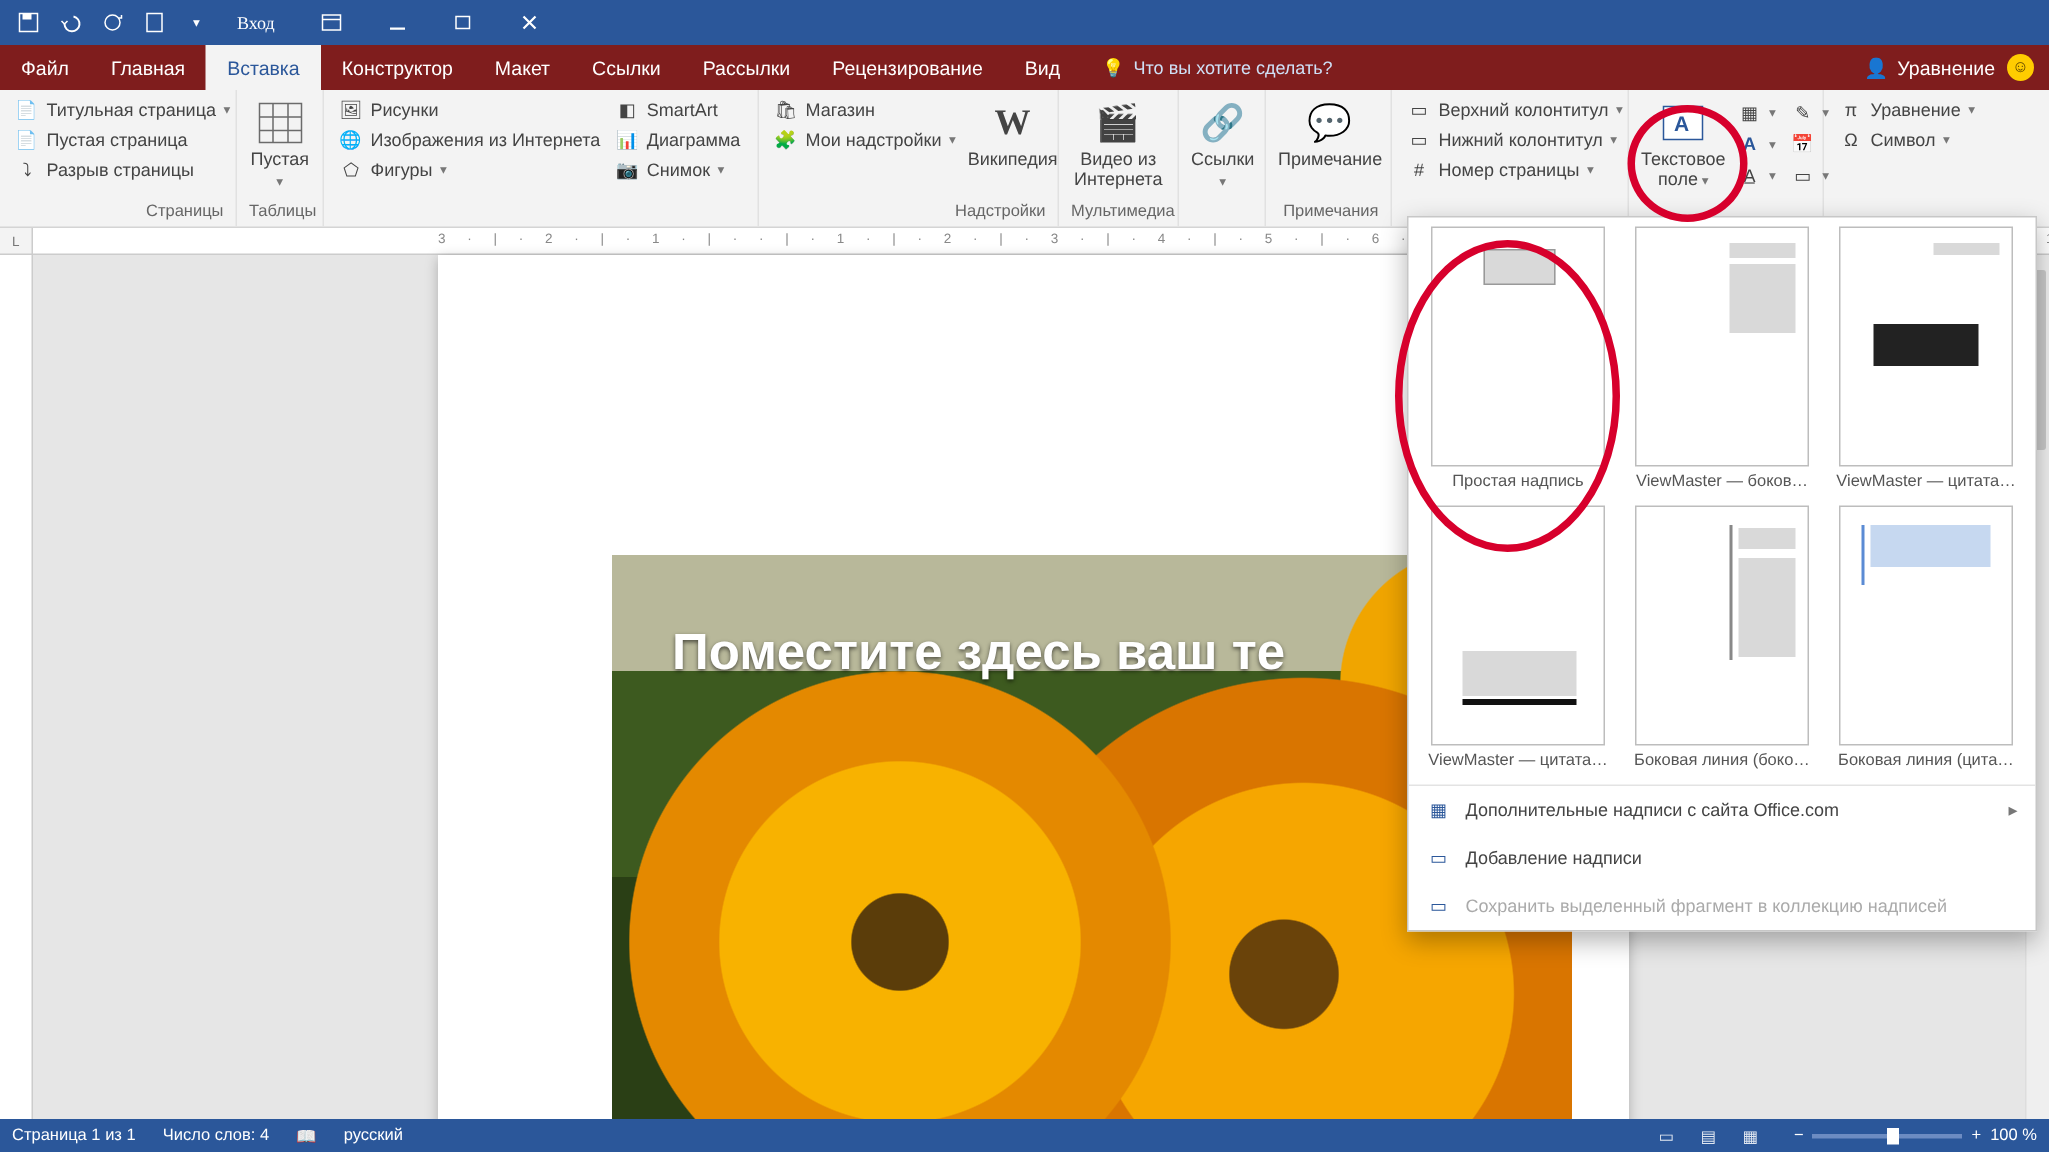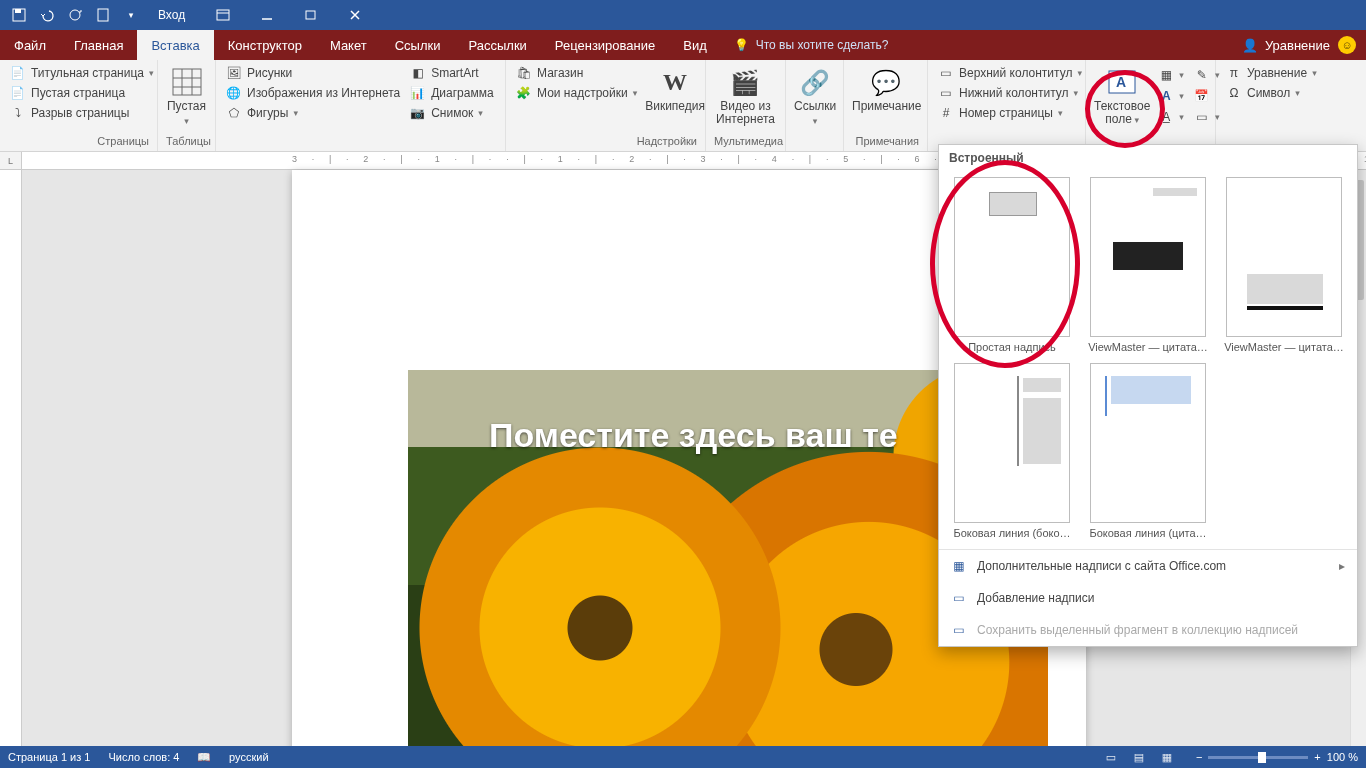--- a/index.html
+++ b/index.html
@@ -5,21 +5,21 @@
   * { box-sizing: border-box; margin: 0; padding: 0; font-family: "Segoe UI", Arial, sans-serif; }
   body { width: 1366px; height: 768px; overflow: hidden; background: #fff; position: relative; }
 
   
   .titlebar { height: 30px; background: #2b579a; color: #fff; display: flex; align-items: center; font-size: 12px; }
   .qat { display: flex; align-items: center; padding-left: 6px; gap: 2px; }
   .qat .qbtn { width: 26px; height: 26px; display: flex; align-items: center; justify-content: center; }
   .title-center { flex: 1; text-align: center; }
   .title-right { display: flex; align-items: center; gap: 4px; padding-right: 4px; }
   .title-right .wbtn { width: 40px; height: 30px; display: flex; align-items: center; justify-content: center; }
-  .login { padding: 0 14px; }
+  .login { padding: 0 14px; font-family: Liberation Serif, serif; }
 
   
   .tabs { height: 30px; background: #7f1d1d; display: flex; align-items: stretch; color: #fff; font-size: 13px; }
   .tab { padding: 0 14px; display: flex; align-items: center; cursor: default; }
   .tab.active { background: #f3f3f3; color: #2b579a; }
   .tabs-right { margin-left: auto; display: flex; align-items: center; padding-right: 10px; gap: 8px; }
   .tell-me { display:flex; align-items:center; gap:6px; color:#cfe0f6; font-size:12px; padding-left:14px;}
   .share { display:flex; align-items:center; gap:6px; }
   .smiley { width:18px; height:18px; border-radius:50%; background:#ffcc00; display:flex; align-items:center; justify-content:center; font-size:11px; color:#5a4200;}
 
@@ -44,21 +44,21 @@
   .page { position:absolute; left:292px; top:18px; width:794px; height:1100px; background:#fff; box-shadow:0 2px 8px rgba(0,0,0,0.25);}
   .photo { position:absolute; left:116px; top:200px; width:640px; height:430px;
     background:
       radial-gradient(circle at 30% 60%, #5b3d0a 0 32px, transparent 33px),
       radial-gradient(circle at 70% 65%, #6a430a 0 36px, transparent 37px),
       radial-gradient(circle at 30% 60%, #f8b200 0 120px, #e48900 121px 180px, transparent 181px),
       radial-gradient(circle at 72% 68%, #f6a600 0 140px, #d97500 141px 210px, transparent 211px),
       radial-gradient(circle at 90% 20%, #f0a500 0 90px, transparent 91px),
       linear-gradient(180deg,#b8b89a 0 18%, #3d5a1f 18% 50%, #2a3f15 50% 100%);
   }
-  .photo-text { position:absolute; top:46px; left:40px; right:10px; color:#fff; font-size:34px; font-weight:600; text-shadow:0 1px 3px rgba(0,0,0,0.6);margin-left:41px;}
+  .photo-text { position:absolute; top:46px; left:40px; right:10px; color:#fff; font-size:34px; font-weight:600; text-shadow:0 1px 3px rgba(0,0,0,0.6);}
 
   
   .gallery { position:absolute; top:144px; left:938px; width:420px; background:#fff; border:1px solid #c7c7c7; box-shadow:0 6px 16px rgba(0,0,0,0.3); z-index:50; font-size:12px;}
   .gallery-header { padding:6px 10px; font-weight:600; color:#555; }
   .gallery-grid { display:grid; grid-template-columns: repeat(3, 1fr); gap:10px 14px; padding:6px 12px 10px 12px;}
   .thumb { display:flex; flex-direction:column; align-items:center; gap:4px;}
   .thumb .pg { width:116px; height:160px; border:1px solid #bdbdbd; background:#fff; position:relative;}
   .thumb .lbl { font-size:11px; color:#555; width:120px; text-align:center; white-space:nowrap; overflow:hidden; text-overflow:ellipsis;}
   .gallery-footer { border-top:1px solid #e3e3e3; }
   .gf-item { display:flex; align-items:center; gap:10px; padding:8px 12px; color:#444;}
@@ -367,27 +367,33 @@
     </div>
   <div class="v-ruler"></div>
   <div class="page">
     <div class="photo">
       <div class="photo-text">Поместите здесь ваш те</div>
     </div>
   </div>
 </div>
 
 <div class="gallery">
-  <div class="gallery-header">Встроенный</div>
   <div class="gallery-grid">
     <div class="thumb">
       <div class="pg">
           <div class="mini" style="left:34px; top:14px; width:48px; height:24px; border:1px solid #999;"></div>
         </div>
       <div class="lbl">Простая надпись</div>
+    </div>
+    <div class="thumb">
+      <div class="pg">
+        <div class="mini" style="right:8px; top:10px; width:44px; height:10px;"></div>
+        <div class="mini" style="right:8px; top:24px; width:44px; height:46px;"></div>
+      </div>
+      <div class="lbl">ViewMaster — боков…</div>
     </div>
     <div class="thumb">
       <div class="pg">
         <div class="mini" style="right:8px; top:10px; width:44px; height:8px;"></div>
         <div style="position:absolute; left:22px; top:64px; width:70px; height:28px; background:#222;"></div>
       </div>
       <div class="lbl">ViewMaster — цитата…</div>
     </div>
     <div class="thumb">
       <div class="pg">

